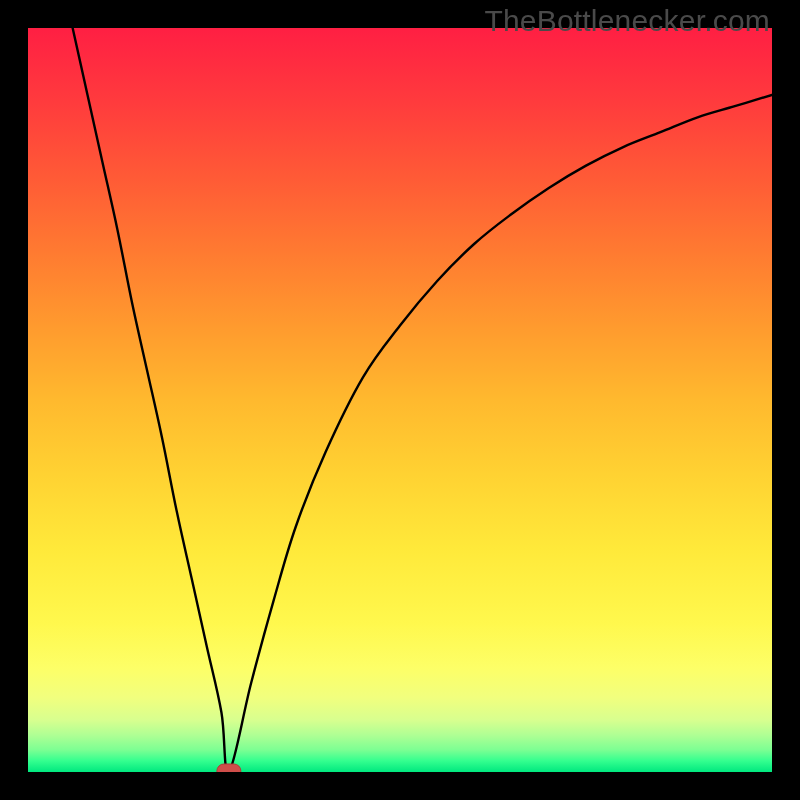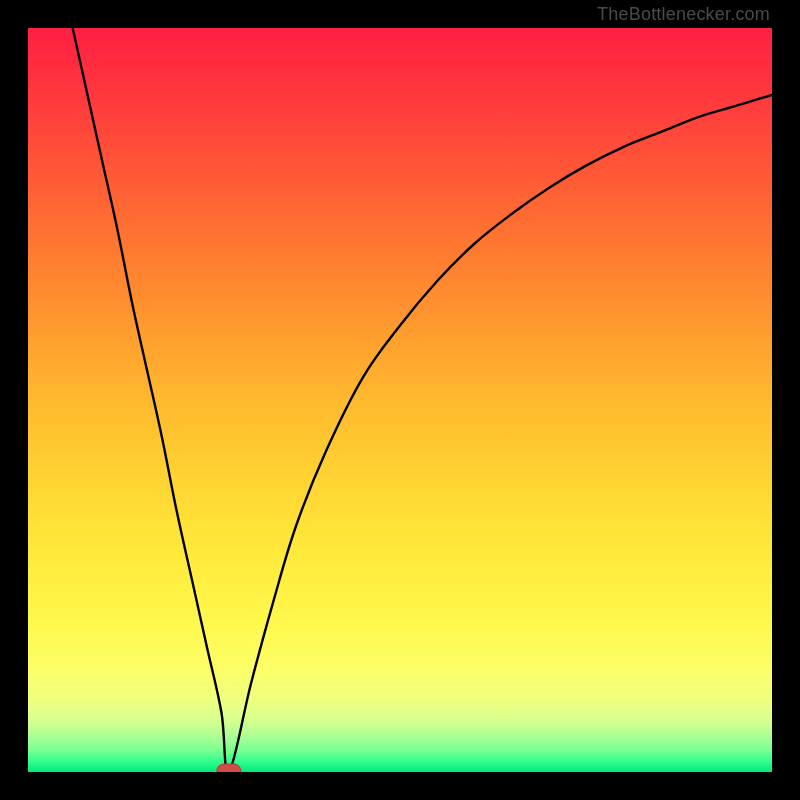--- a/index.html
+++ b/index.html
@@ -50,21 +50,21 @@
     left: 0;
     top: 0;
     width: 744px;
     height: 744px;
   }
   .attribution {
     position: absolute;
     top: 4px;
     right: 30px;
     color: #4a4a4a;
-    font-size: 18px;
+    font-size: 30px;
     font-weight: 500;
     letter-spacing: 0.2px;
   }
 </style>
 </head>
 <body>
 
 <div class="frame">
   <div class="gradient"></div>
   <svg class="plot-svg" viewBox="0 0 744 744" preserveAspectRatio="none">

